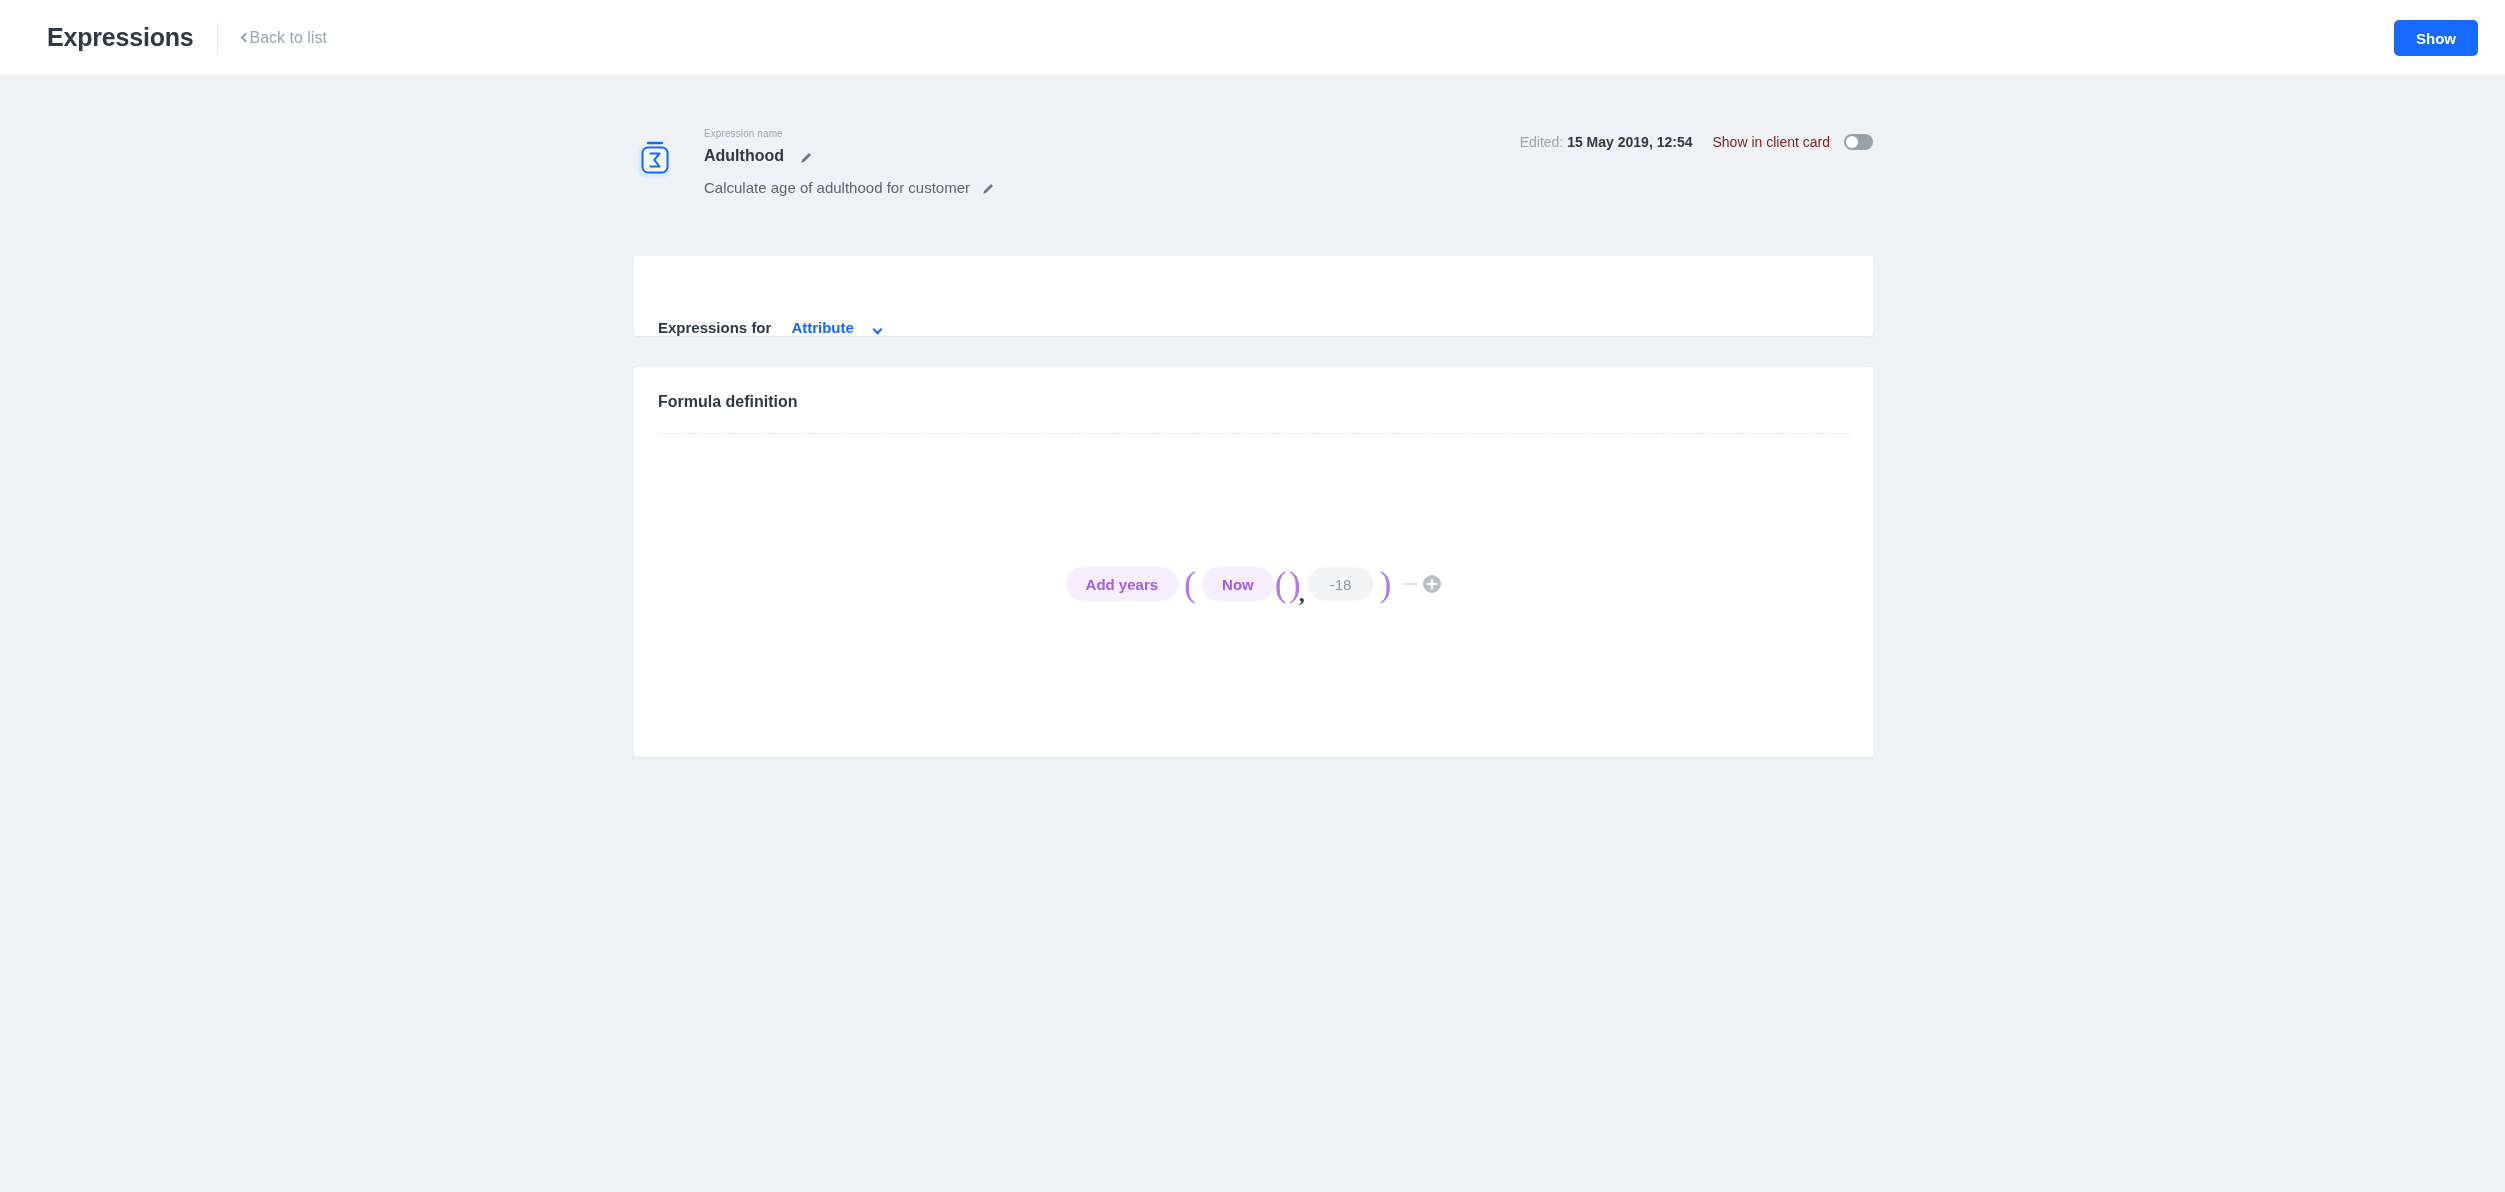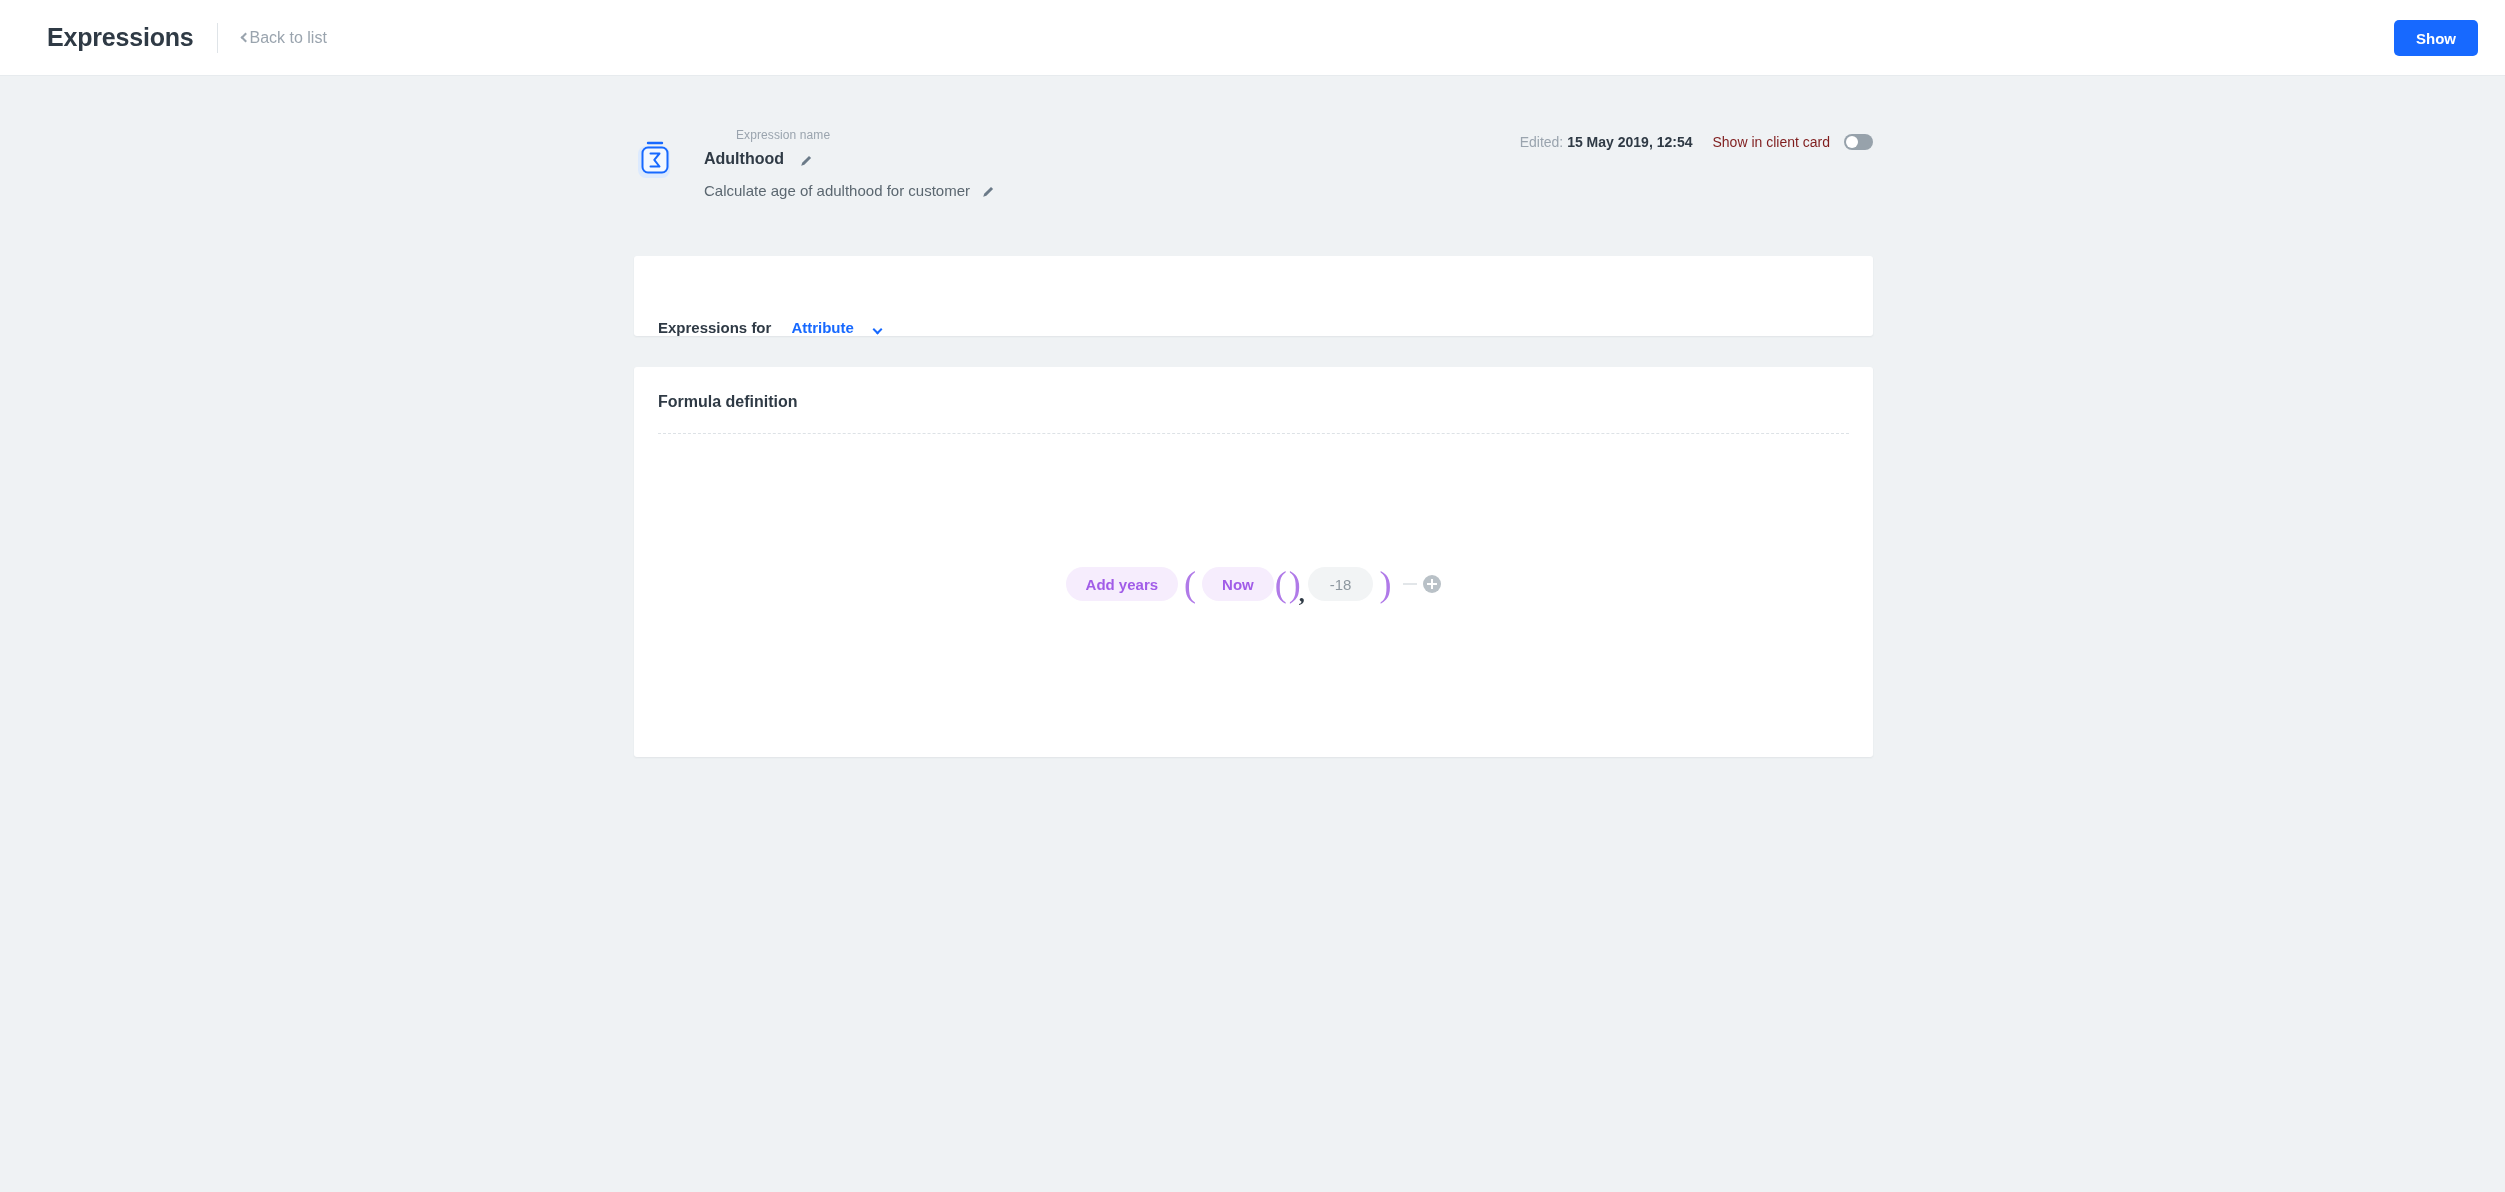--- a/index.html
+++ b/index.html
@@ -53,21 +53,21 @@
   
   .meta {
     position: absolute; left: 634px; top: 128px;
     width: 1239px; height: 84px;
   }
   .expr-icon {
     position: absolute; left: 0; top: 8px;
     width: 46px; height: 46px;
   }
   .meta-text { position: absolute; left: 70px; top: 0; }
-  .meta-label { font-size: 12px; color: #9aa4ae; letter-spacing: .1px; margin-left: 32px; }
+  .meta-label { font-size: 10px; color: #9aa4ae; letter-spacing: .1px; }
   .meta-name-row { display: flex; align-items: center; gap: 16px; margin-top: 8px; }
   .meta-name { font-size: 16px; font-weight: 700; color: #2f3a45; }
   .meta-desc-row { display: flex; align-items: center; gap: 12px; margin-top: 14px; }
   .meta-desc { font-size: 15px; color: #5b6770; }
 
   .pencil { width: 13px; height: 13px; display: block; cursor: pointer; }
 
   .meta-right {
     position: absolute; right: 0; top: 6px;
     display: flex; align-items: center; gap: 14px;

